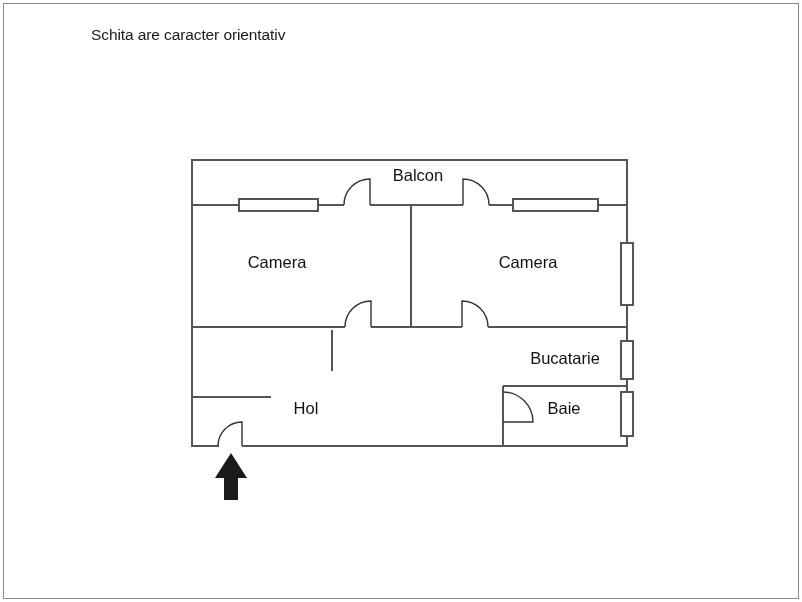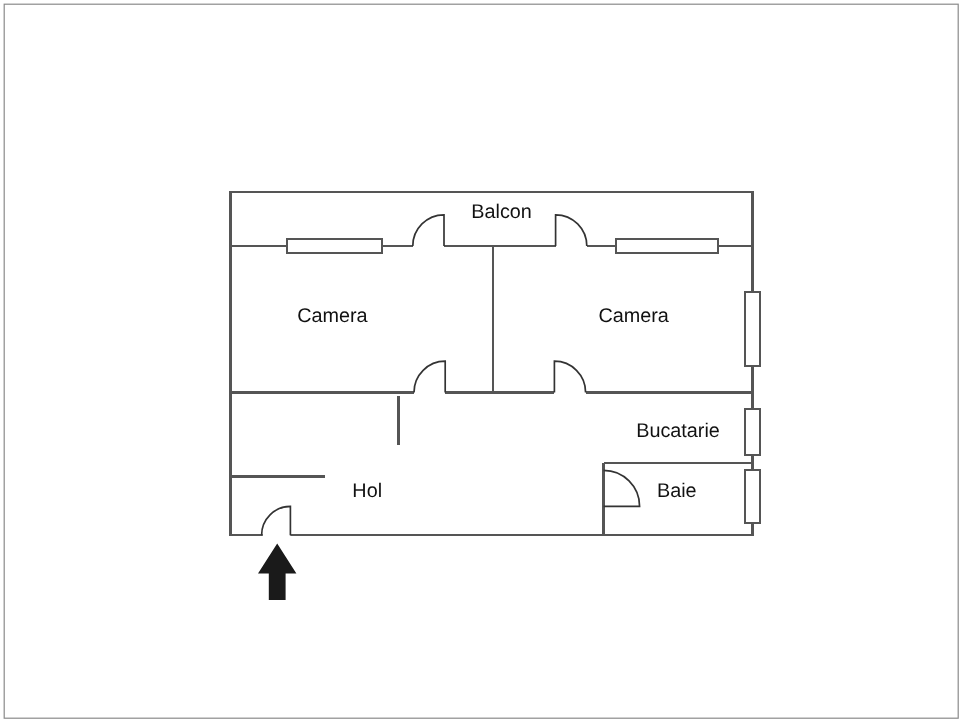--- a/index.html
+++ b/index.html
@@ -50,20 +50,21 @@
     dominant-baseline: middle;
   }
 </style>
 </head>
 <body>
 
 <div id="page">
 
   <div id="page-border"></div>
 
+  <div id="title">Schita are caracter orientativ</div>
 
   <svg id="plan-svg" width="802" height="602" viewBox="0 0 802 602">
 
     <g stroke="#555555" stroke-width="2" fill="none" shape-rendering="crispEdges">
 
       <rect x="192" y="160" width="435" height="286"></rect>
 
       <line x1="192" y1="205" x2="344" y2="205"></line>
       <line x1="370" y1="205" x2="463" y2="205"></line>
       <line x1="489" y1="205" x2="627" y2="205"></line>

